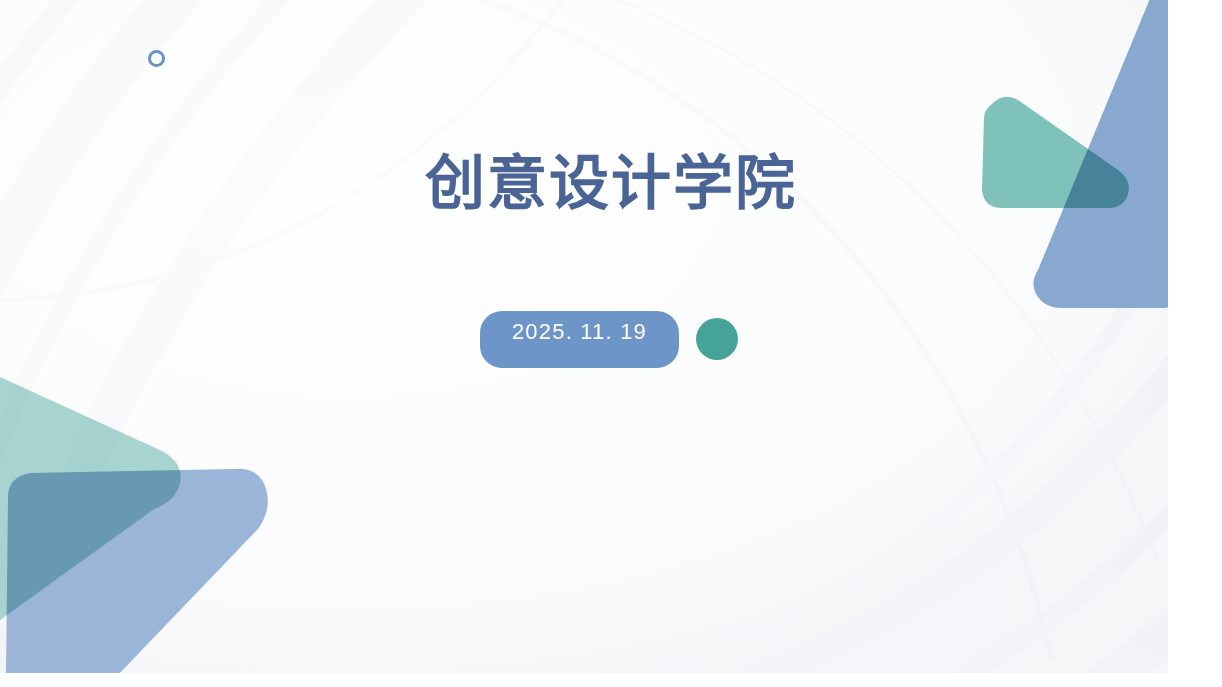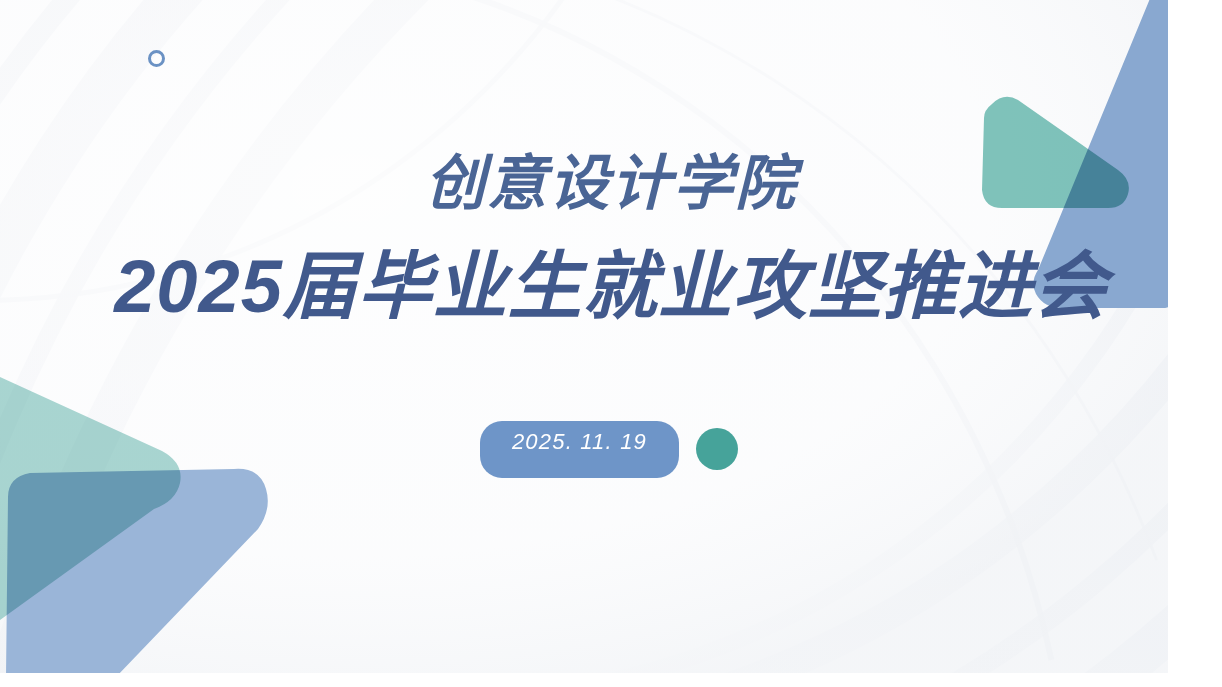--- a/index.html
+++ b/index.html
@@ -15,21 +15,20 @@
     font-family: "Liberation Sans", "DejaVu Sans", sans-serif;
   }
 
   
   #slide {
     position: relative;
     width: 1168px;
     height: 673px;
     overflow: hidden;
     background: #7dd3fc;
-    font-style: italic;
   }
   #bottom-strip {
     position: absolute;
     left: 0;
     top: 673px;
     width: 1222px;
     height: 14px;
     background: #ffffff;
   }
 
@@ -199,21 +198,20 @@
                  Q 190 154 168 162 L 10 276 Q -10 288 -24 276 Z" fill="#a5d5d0" fill-opacity="0.95"></path>
       </g>
     </svg>
   </div>
 
   <div id="ring-mark"></div>
 
   <div id="text-block">
     <div id="title-main">创意设计学院</div>
 
-    <div id="title-sub">2025届毕业生就业攻坚推进会</div>
 
     <div id="date-row">
       <div id="date-badge">2025. 11. 19</div>
       <div id="date-dot"></div>
     </div>
   </div>
 
 </div>
 
 <div id="bottom-strip"></div>

